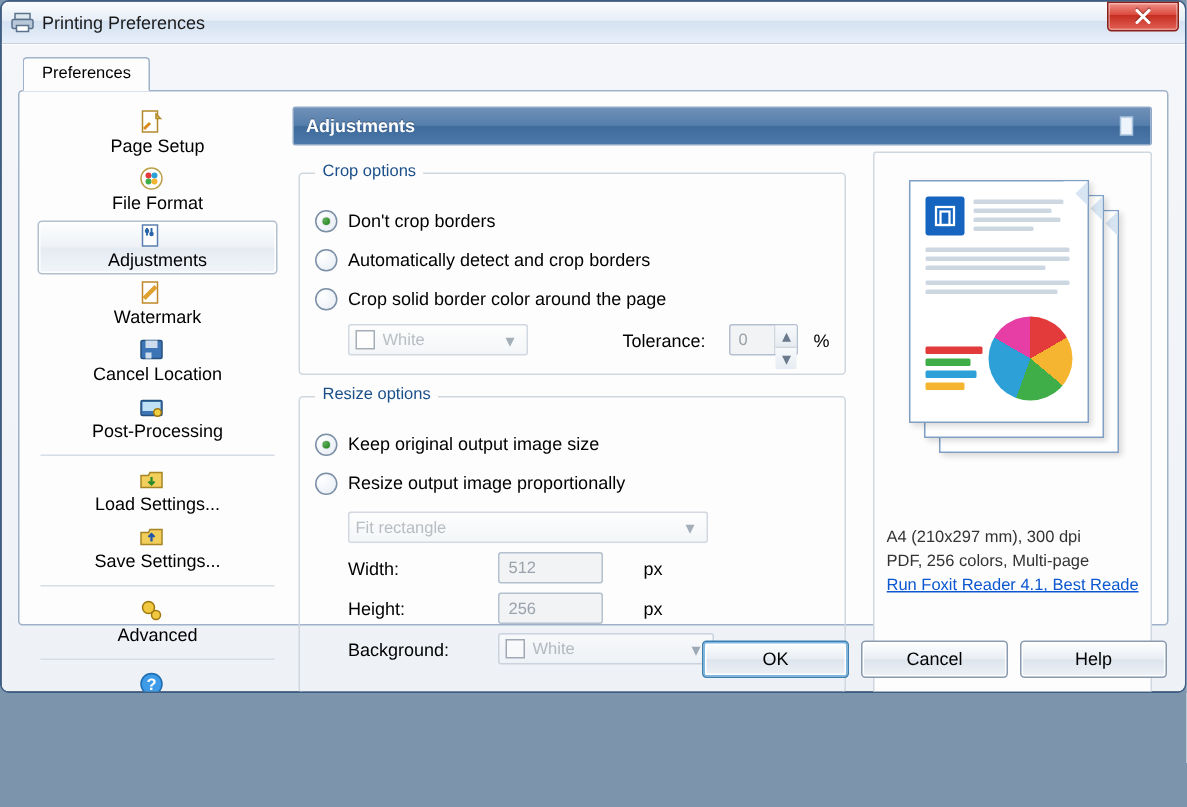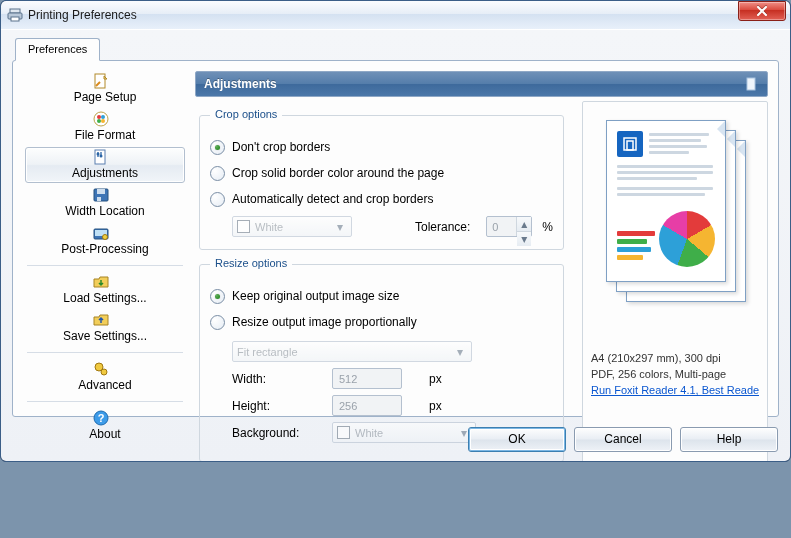--- a/index.html
+++ b/index.html
@@ -421,26 +421,35 @@
                 <path d="M6 4 L6 9 M9 4 L9 9" stroke="#2a65a6" stroke-width="1.3"></path>
                 <circle cx="6" cy="6" r="1.5" fill="#2a65a6"></circle>
                 <circle cx="9" cy="8" r="1.5" fill="#2a65a6"></circle>
               </svg>
           </span>
           <span class="label">Adjustments</span>
         </div>
         <div class="side-item">
           <span class="si-icon">
             <svg width="18" height="18" viewBox="0 0 18 18">
+                <rect x="3" y="2" width="10" height="14" fill="#fff" stroke="#c08828"></rect>
+                <path d="M4 13 L12 5" stroke="#e0a030" stroke-width="3"></path>
+              </svg>
+          </span>
+          <span class="label">Watermark</span>
+        </div>
+        <div class="side-item">
+          <span class="si-icon">
+            <svg width="18" height="18" viewBox="0 0 18 18">
                 <rect x="2" y="3" width="14" height="12" rx="1" fill="#3d74b5" stroke="#24507e"></rect>
                 <rect x="5" y="3" width="8" height="5" fill="#cdddee"></rect>
                 <rect x="5" y="11" width="4" height="4" fill="#cdddee"></rect>
               </svg>
           </span>
-          <span class="label">Width Location</span>
+          <span class="label">Cancel Location</span>
         </div>
         <div class="side-item">
           <span class="si-icon">
             <svg width="18" height="18" viewBox="0 0 18 18">
                 <rect x="2" y="5" width="14" height="10" rx="1" fill="#3d74b5" stroke="#24507e"></rect>
                 <rect x="3" y="6" width="12" height="6" fill="#bfe0f5"></rect>
                 <circle cx="13" cy="13" r="2.5" fill="#f0d040" stroke="#a07810"></circle>
               </svg>
           </span>
           <span class="label">Post-Processing</span>
@@ -509,25 +518,25 @@
 
             <div class="groupbox">
               <div class="gb-title">Crop options</div>
 
               <div class="opt-row">
                 <span class="radio checked"></span>
                 <span class="opt-label">Don't crop borders</span>
               </div>
               <div class="opt-row">
                 <span class="radio"></span>
-                <span class="opt-label">Crop solid border color around the page</span>
+                <span class="opt-label">Automatically detect and crop borders</span>
               </div>
               <div class="opt-row">
                 <span class="radio"></span>
-                <span class="opt-label">Automatically detect and crop borders</span>
+                <span class="opt-label">Crop solid border color around the page</span>
               </div>
 
               <div class="inline-field" style="margin-top:6px;">
                 <div class="sel disabled" style="width:120px;">
                   <span class="swatch"></span>
                   <span class="sel-text">White</span>
                   <span class="caret">▾</span>
                 </div>
                 <span style="flex:1;text-align:right;padding-right:6px;">Tolerance:</span>
                 <div class="spin disabled">

